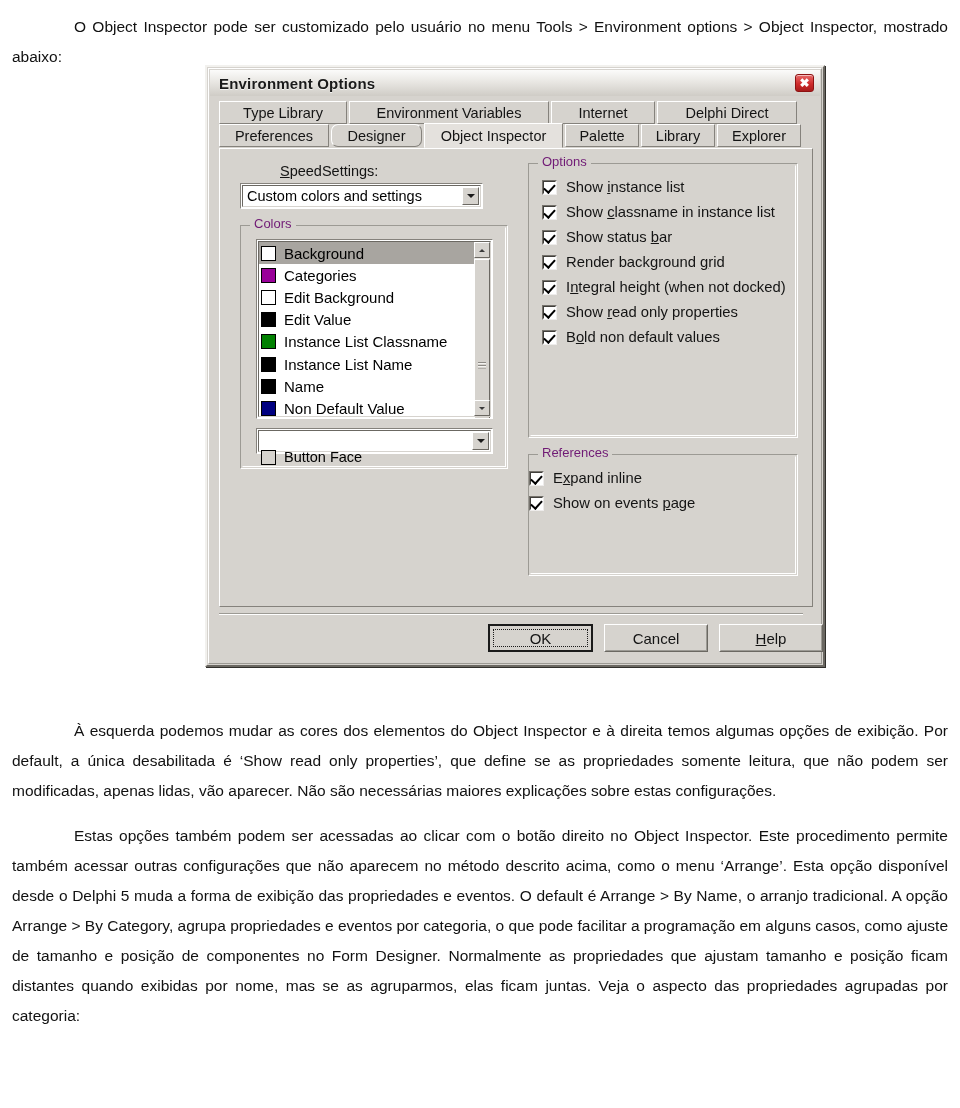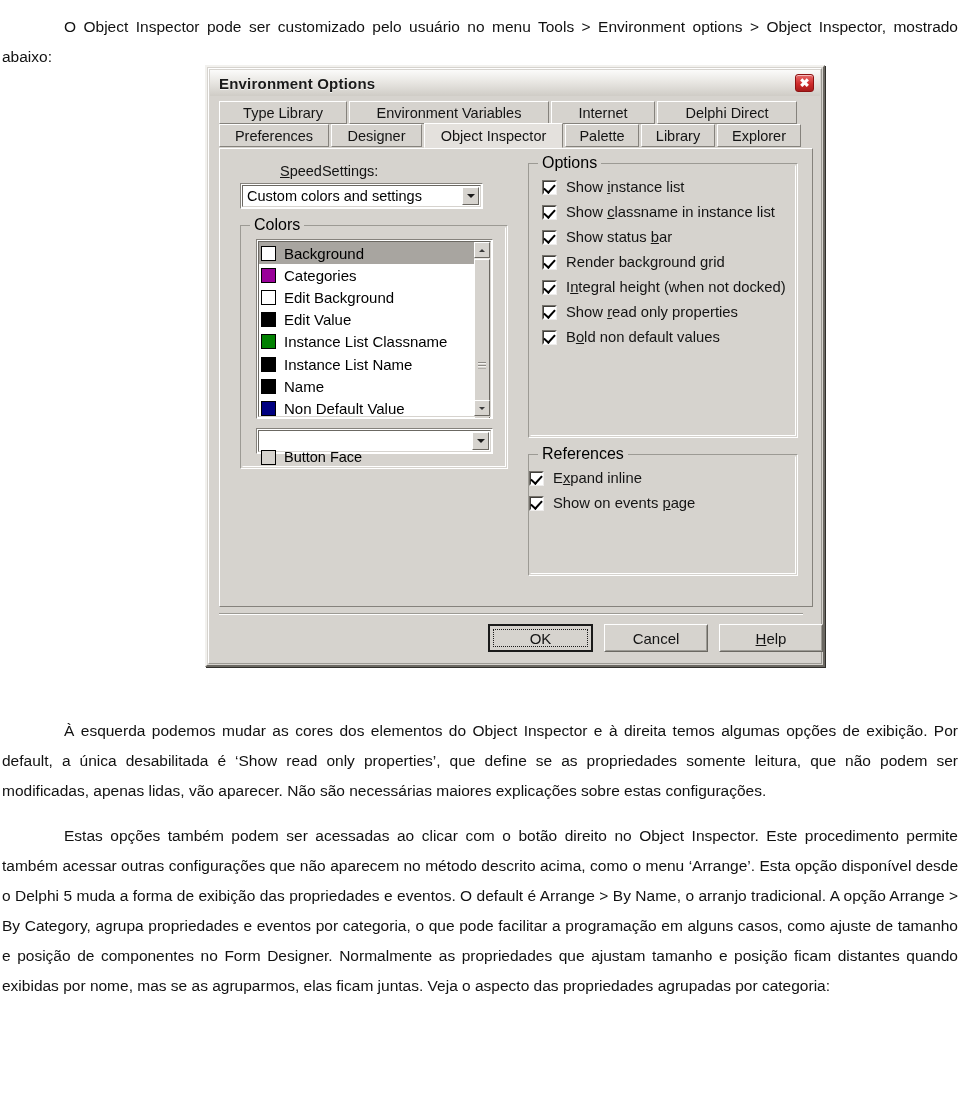--- a/index.html
+++ b/index.html
@@ -13,21 +13,21 @@
     overflow:hidden;
   }
 
   
   .doc-para {
     font-size:15.5px;
     line-height:30px;
     text-align:justify;
     text-justify:inter-word;
     color:#111;
-    padding:0 2px;
+    padding:0 12px;
   }
   .doc-para.indent { text-indent:62px; }
   #top-text { position:absolute; left:0; top:-4px; width:960px; }
   #bottom-text { position:absolute; left:0; top:700px; width:960px; }
 
   
   .dialog {
     position:absolute;
     left:205px; top:65px;
     width:620px; height:602px;
@@ -111,21 +111,21 @@
   }
   .gb-frame:after {
     content:""; position:absolute; left:1px; top:1px; right:1px; bottom:1px;
     border:1px solid #ffffff;
     border-left-color:transparent; border-top-color:transparent;
     pointer-events:none;
   }
   .gb-title {
     position:absolute; left:10px; top:-9px;
     background:#d6d3ce; padding:0 4px;
-    font-size:16px; color:#000000; white-space:nowrap;
+    font-size:13px; color:#701a75; white-space:nowrap;
   }
 
   
   .field-label { position:absolute; font-size:14.5px; color:#141414;margin-left:40px; }
   .u { text-decoration:underline; }
 
   .combo {
     position:absolute;
     background:#ffffff;
     border:1px solid #85827c;
@@ -296,21 +296,21 @@
         <div class="tab-spacer"></div>
         <div class="tab" style="width: 200px;"><span>Environment Variables</span></div>
         <div class="tab-spacer"></div>
         <div class="tab" style="width: 104px;"><span>Internet</span></div>
         <div class="tab-spacer"></div>
         <div class="tab" style="width: 140px;"><span>Delphi Direct</span></div>
       </div>
     <div class="tabrow row2" id="tabrow2">
         <div class="tab" style="width: 110px;"><span>Preferences</span></div>
         <div class="tab-spacer"></div>
-        <div class="tab" style="width: 91px;"><span>Designer</span></div>
+        <div class="tab" style="width: 91px; border-radius: 7px;"><span>Designer</span></div>
         <div class="tab-spacer"></div>
         <div class="tab selected" style="width: 139px;"><span>Object Inspector</span></div>
         <div class="tab-spacer"></div>
         <div class="tab" style="width: 74px;"><span>Palette</span></div>
         <div class="tab-spacer"></div>
         <div class="tab" style="width: 74px;"><span>Library</span></div>
         <div class="tab-spacer"></div>
         <div class="tab" style="width: 84px;"><span>Explorer</span></div>
       </div>
   </div>

